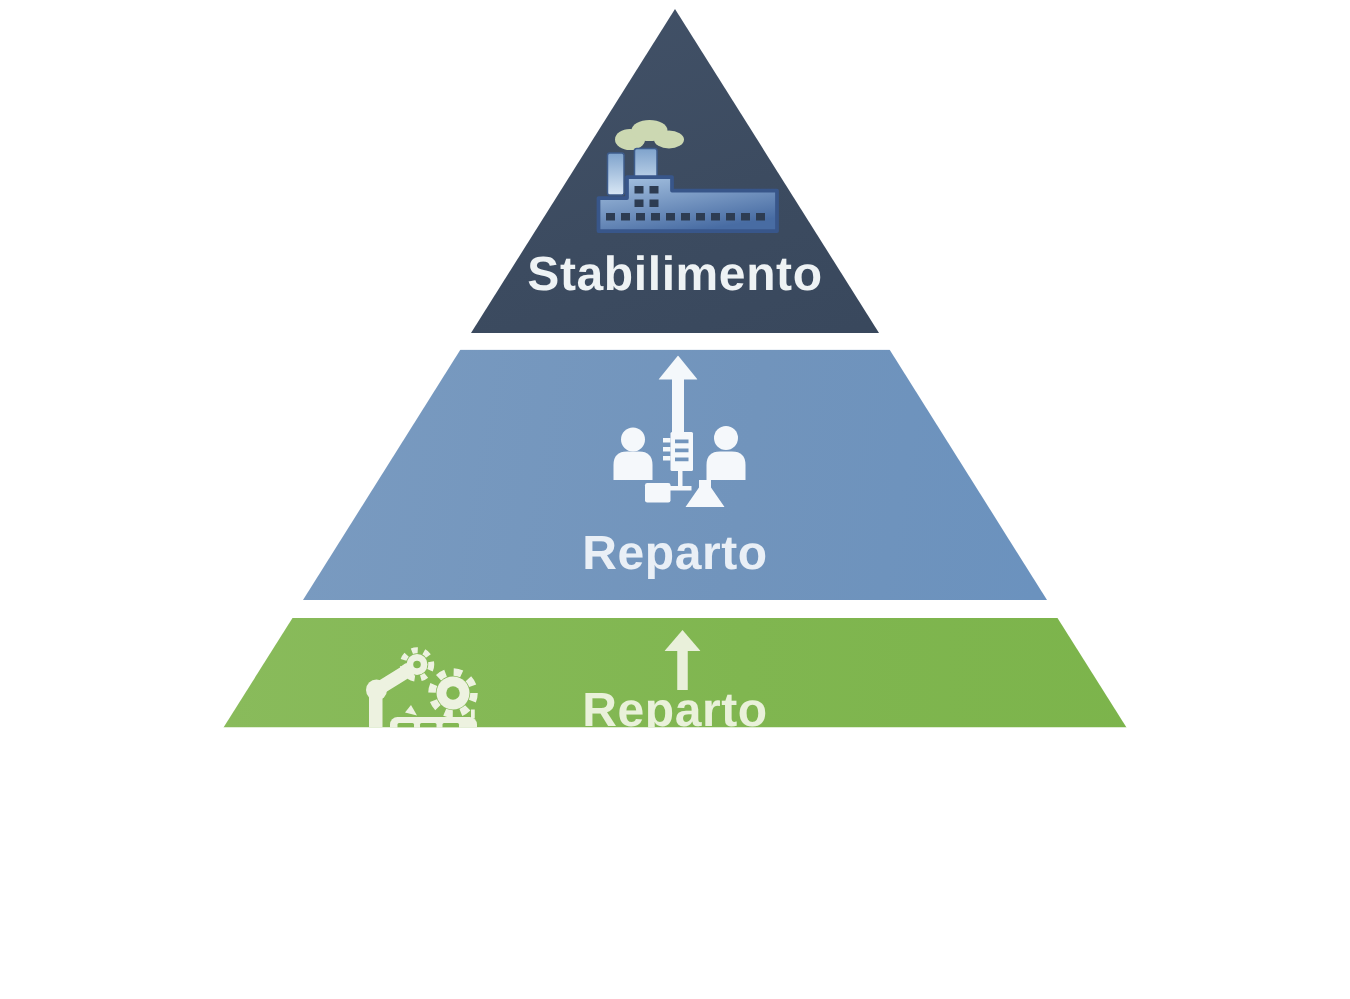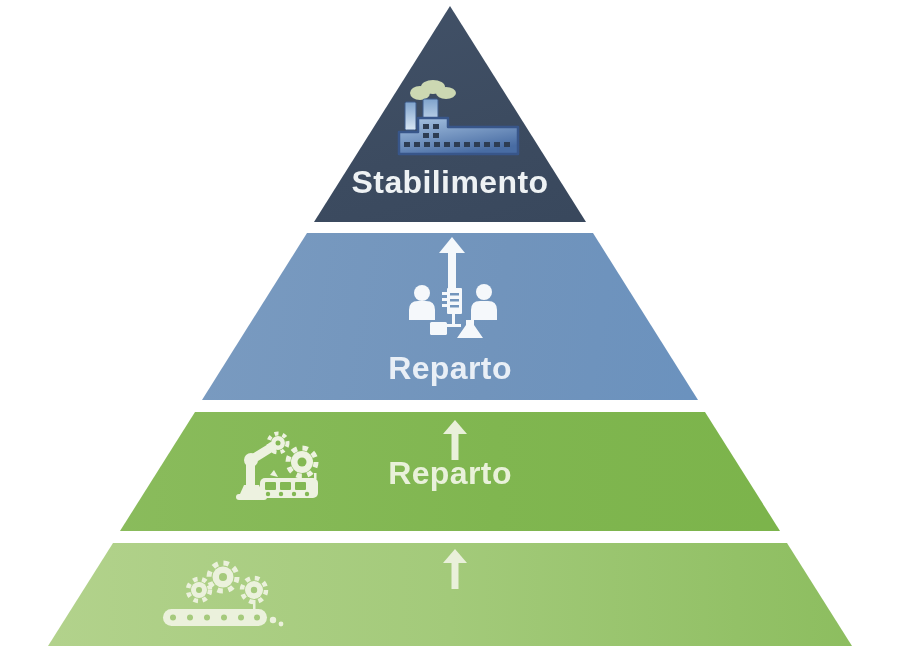--- a/index.html
+++ b/index.html
@@ -1,19 +1,19 @@
 <!DOCTYPE html>
 <html><head>
 <meta charset="utf-8">
 <style>
   html, body { margin: 0; padding: 0; background: #ffffff; }
   #stage {
     position: relative;
     width: 900px;
-    height: 666px;
+    height: 485px;
     background: #ffffff;
     overflow: hidden;
     font-family: "Liberation Sans", sans-serif;
   }
   .layer { position: absolute; left: 0; width: 900px; }
   .layer-1 {
     top: 6px; height: 216px;
     clip-path: polygon(450px 0px, 586px 216px, 314px 216px);
     background: linear-gradient(160deg, #46566d 0%, #3c4b60 55%, #36455a 100%);
   }

